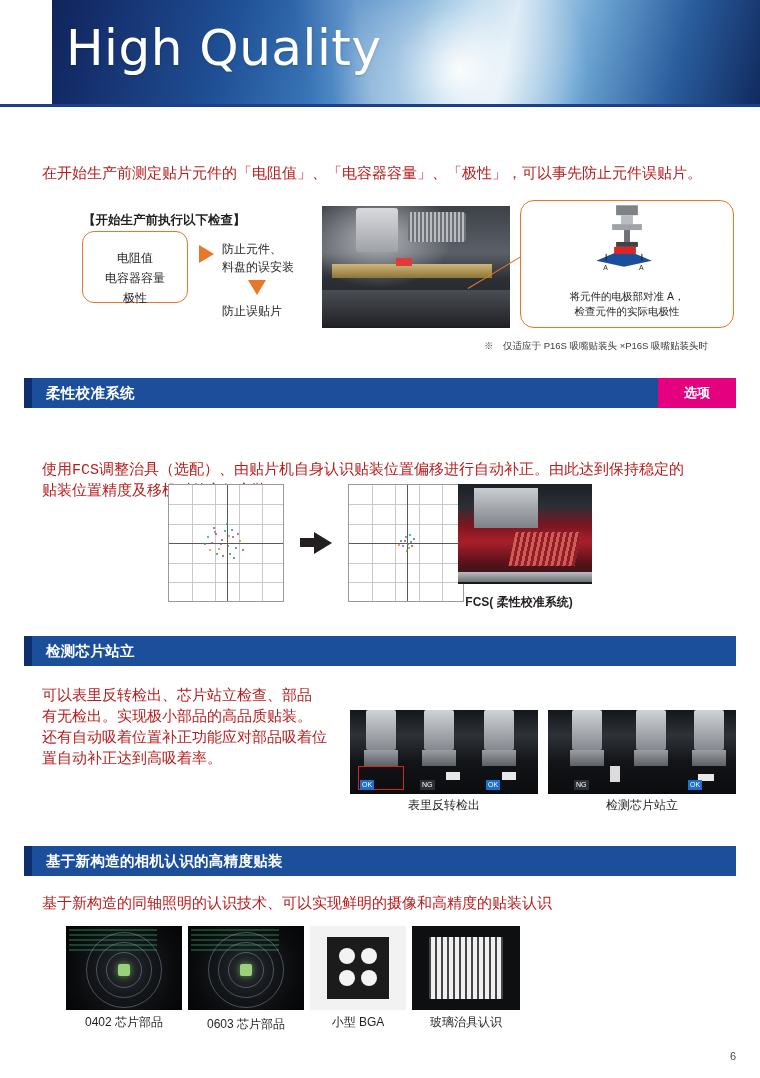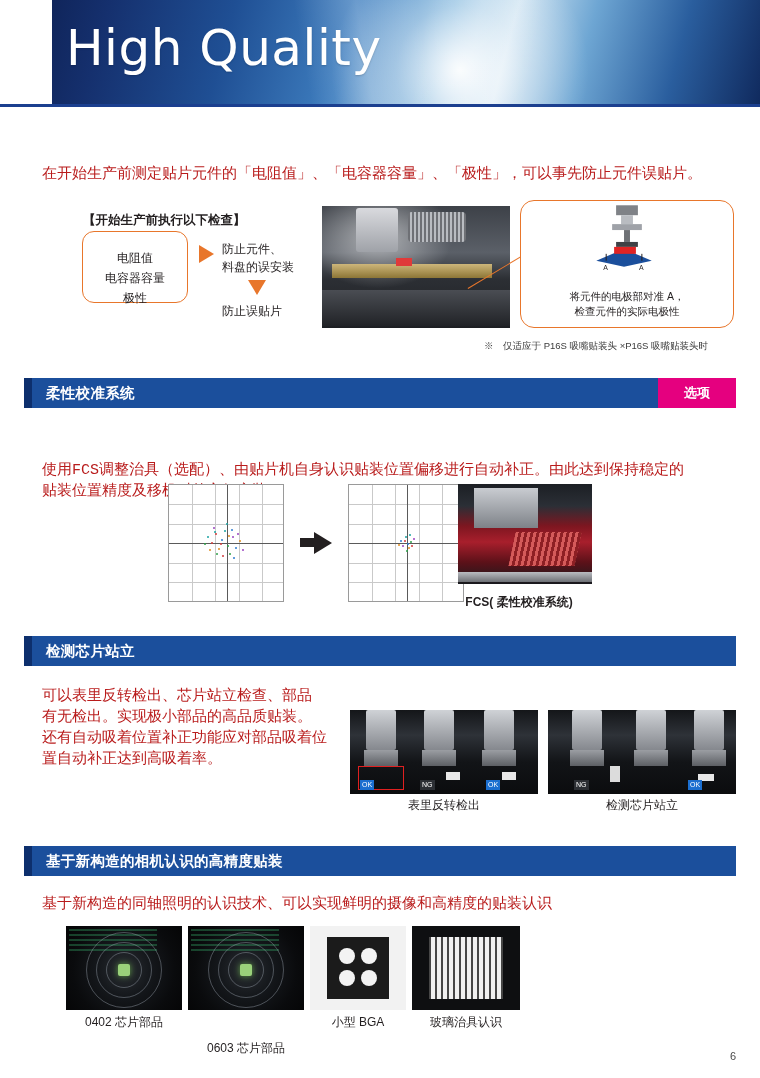--- a/index.html
+++ b/index.html
@@ -603,21 +603,21 @@
   </div>
   <div class="caption" style="left:60px; top:1014px; width:128px;">0402 芯片部品</div>
 
   <div class="photo photo-dark-circle" style="left:188px; top:926px; width:116px; height:84px;">
     <div class="hud"></div>
     <div class="ring" style="width:74px; height:74px;"></div>
     <div class="ring" style="width:54px; height:54px;"></div>
     <div class="ring" style="width:34px; height:34px;"></div>
     <div class="core"></div>
   </div>
-  <div class="caption" style="left:182px; top:1040px; width:128px;">0603 芯片部品</div>
+  <div class="caption" style="left:182px; top:1016px; width:128px;">0603 芯片部品</div>
 
   <div class="photo photo-bga" style="left:310px; top:926px; width:96px; height:84px;">
     <div class="pkg"></div>
     <div class="ball" style="left:29px; top:22px;"></div>
     <div class="ball" style="left:51px; top:22px;"></div>
     <div class="ball" style="left:29px; top:44px;"></div>
     <div class="ball" style="left:51px; top:44px;"></div>
   </div>
   <div class="caption" style="left:306px; top:1014px; width:104px;">小型 BGA</div>
 

